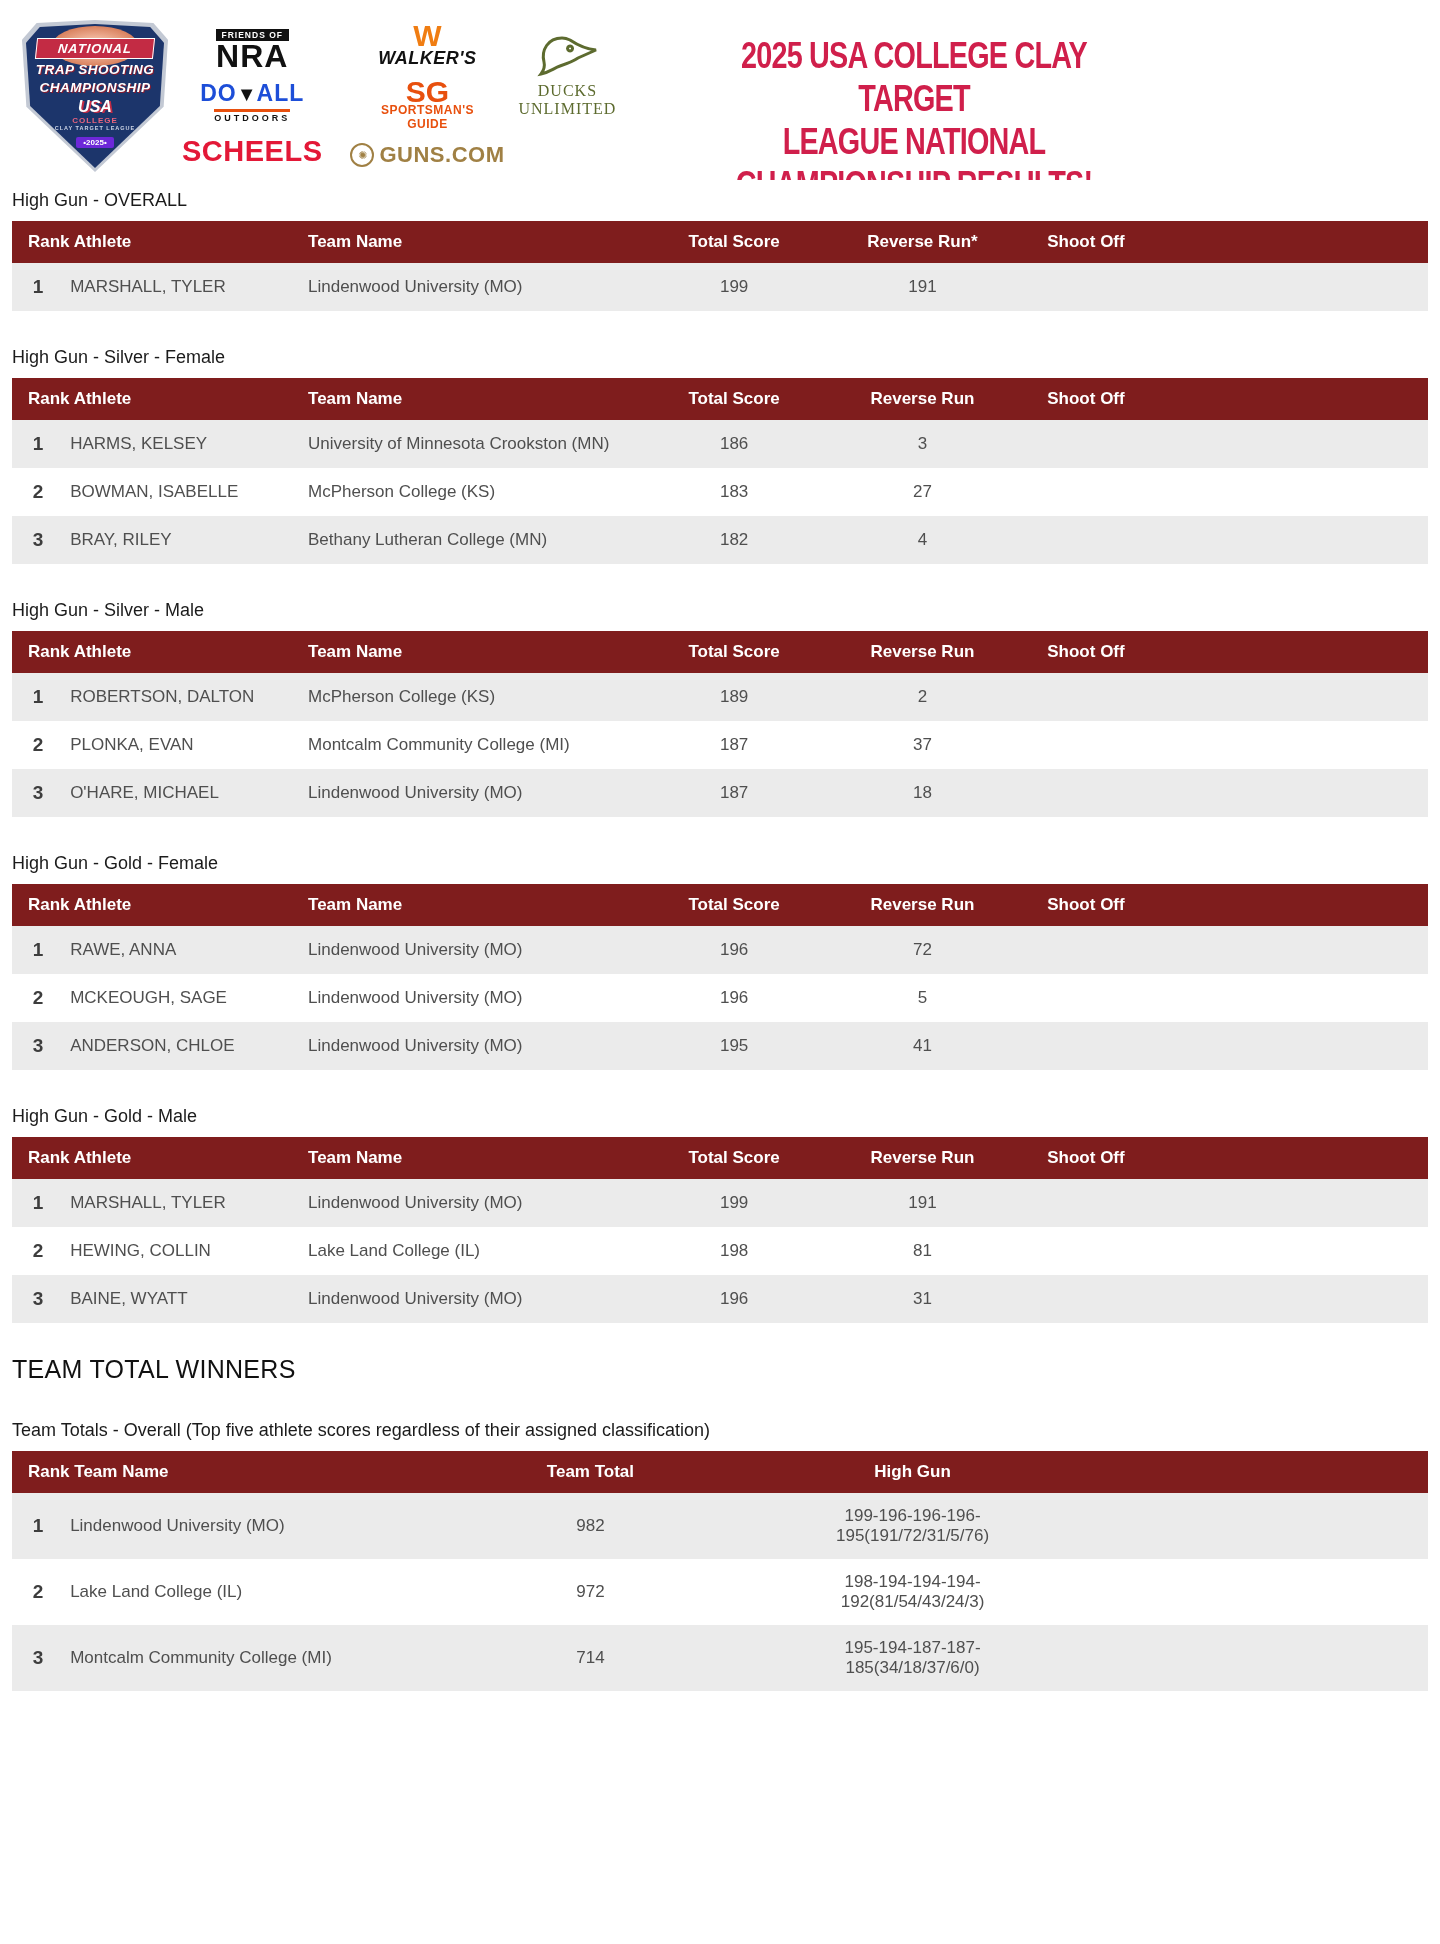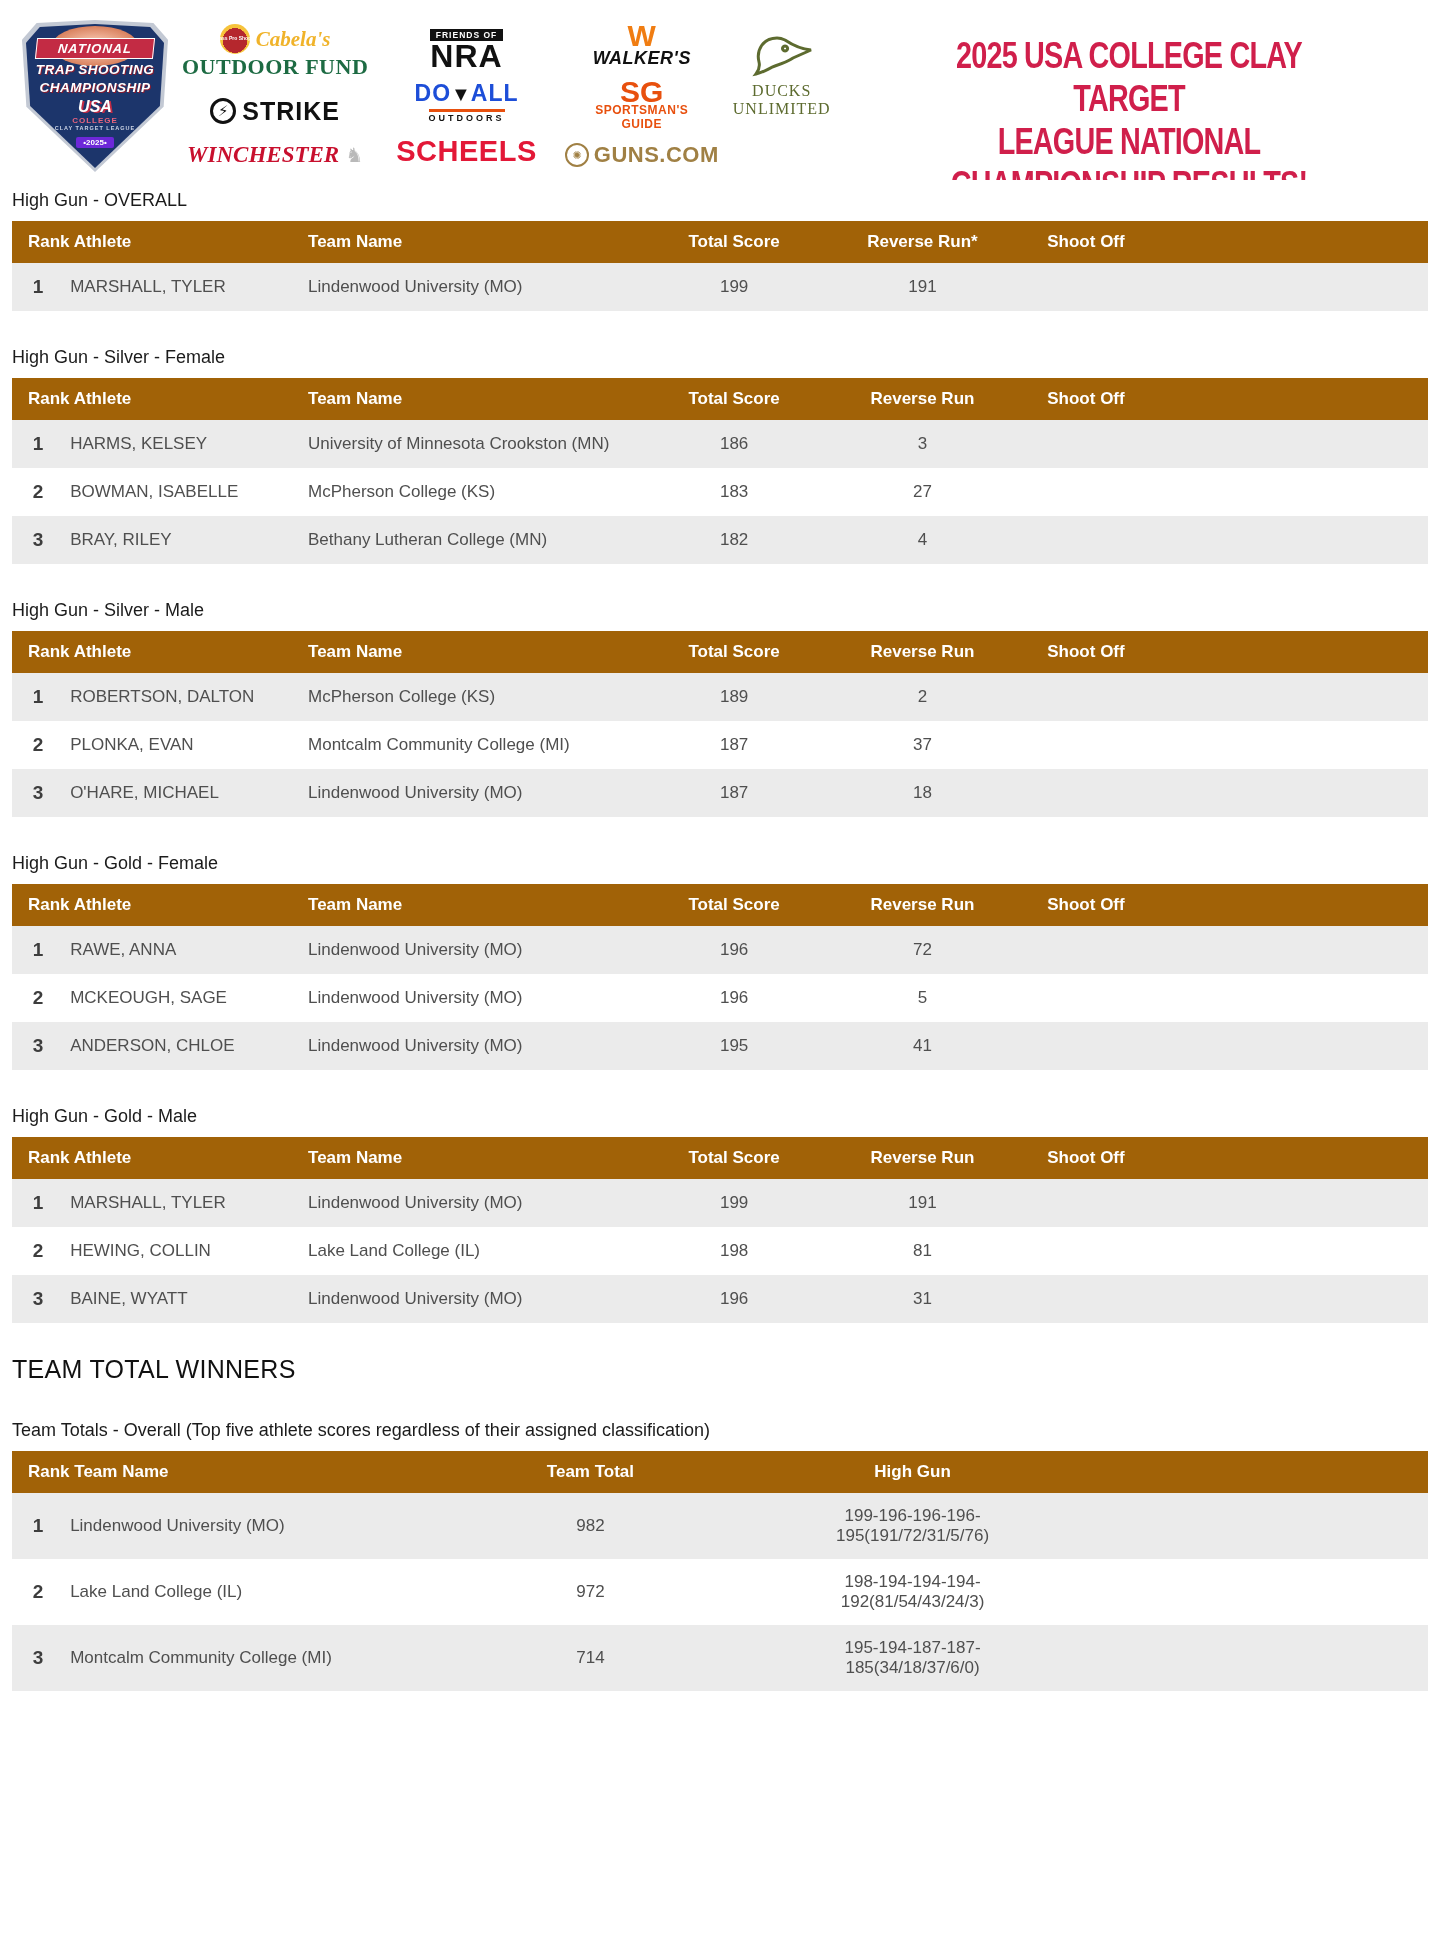--- a/index.html
+++ b/index.html
@@ -113,21 +113,21 @@
     margin:36px 0 10px;
   }
   .section-heading.first { margin-top:10px; }
   .team-title {
     font-size:25px; color:#111; font-weight:400;
     margin:32px 0 24px; letter-spacing:.3px;
   }
 
   table { width:100%; border-collapse:collapse; table-layout:fixed; }
   thead th {
-    background:#a16207; color:#fff; font-weight:700; font-size:17px;
+    background:#7f1d1d; color:#fff; font-weight:700; font-size:17px;
     padding:11px 10px; text-align:center;
   }
   thead th.left { text-align:left; }
   thead th.first { padding-left:16px; }
   tbody td { font-size:17px; color:#4f4f4f; padding:13px 10px; }
   tbody tr:nth-of-type(odd) { background:#ebebeb; }
   tbody tr:nth-of-type(even) { background:#ffffff; }
   td.rank { font-size:19px; font-weight:700; color:#3d3d3d; text-align:center; padding-left:4px; padding-right:0; }
   td.num { text-align:center; }
 
@@ -156,37 +156,20 @@
       <div class="shield-banner">NATIONAL</div>
       <div class="shield-line1">TRAP SHOOTING</div>
       <div class="shield-line2">CHAMPIONSHIP</div>
       <div class="shield-usa">USA</div>
       <div class="shield-college">COLLEGE</div>
       <div class="shield-league">CLAY TARGET LEAGUE</div>
       <div class="shield-year">•2025•</div>
     </div>
   </div>
 
-  <div class="sponsor-col">
-    <div style="text-align:center;">
-      <div class="sp-item" style="justify-content:center;">
-        <span class="bp-circle">Bass Pro Shops</span>
-        <span class="cabelas">Cabela's</span>
-      </div>
-      <div class="outdoor-fund">OUTDOOR FUND</div>
-    </div>
-    <div class="sp-item">
-      <span class="strike-bolt">⚡</span>
-      <span class="strike">STRIKE</span>
-    </div>
-    <div class="sp-item">
-      <span class="winchester">WINCHESTER</span>
-      <span class="horse">♞</span>
-    </div>
-  </div>
 
   <div class="sponsor-col">
     <div class="nra-block">
       <div><span class="nra-top">FRIENDS OF</span></div>
       <div class="nra">NRA</div>
     </div>
     <div class="doall-block">
       <span class="doall">DO</span><span class="doall-rhino">▼</span><span class="doall">ALL</span>
       <div><span class="doall-sub">OUTDOORS</span></div>
     </div>

